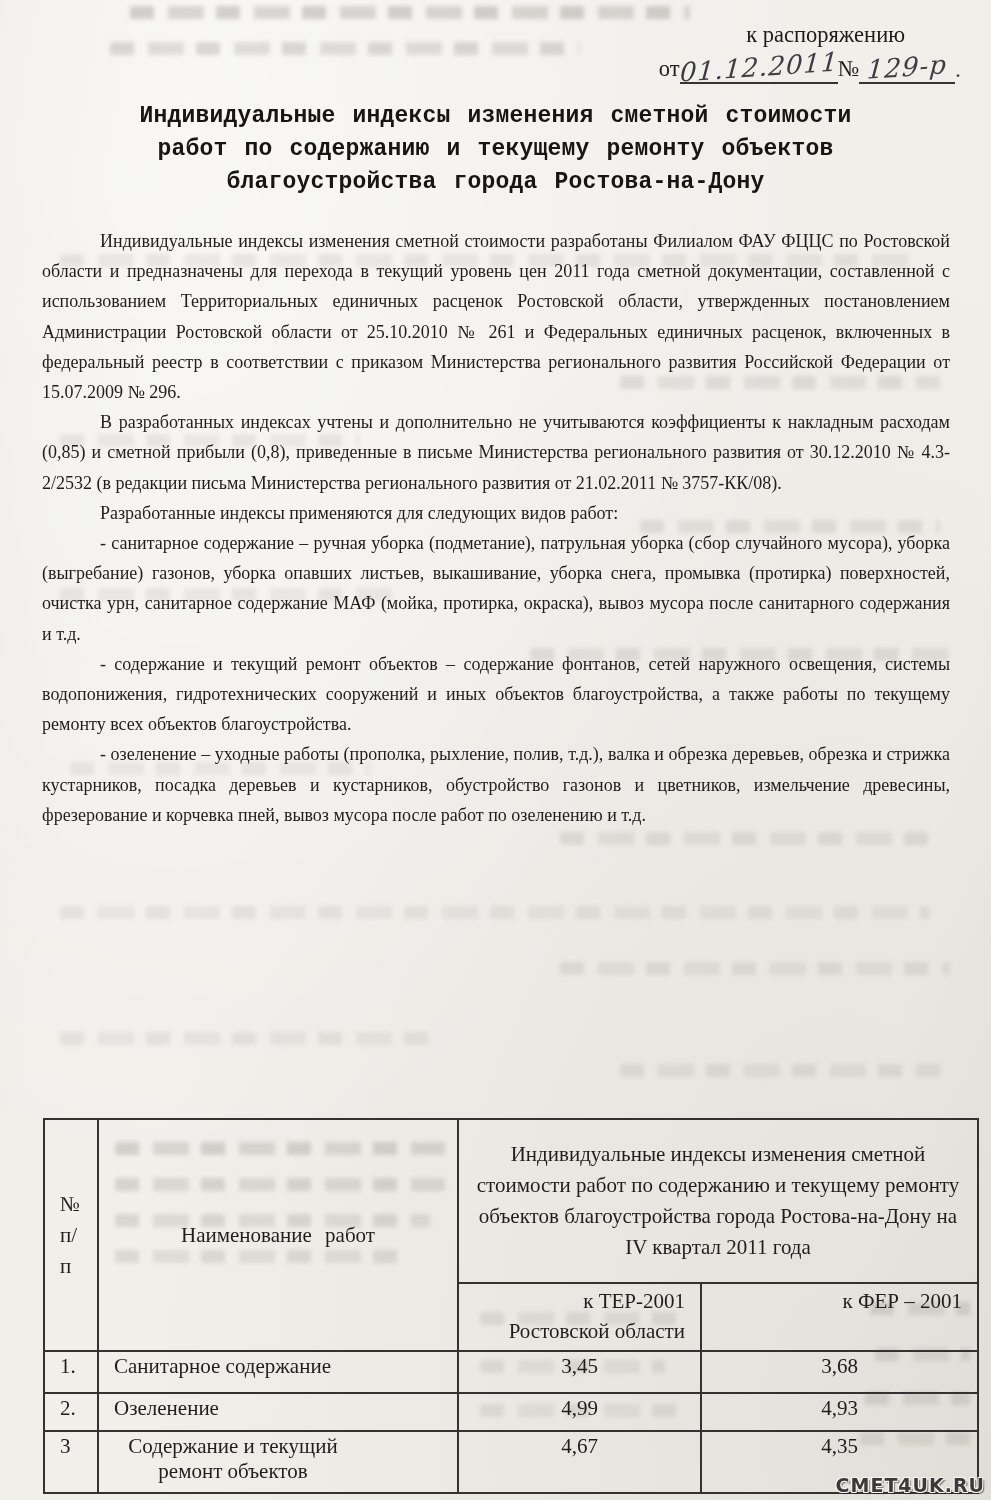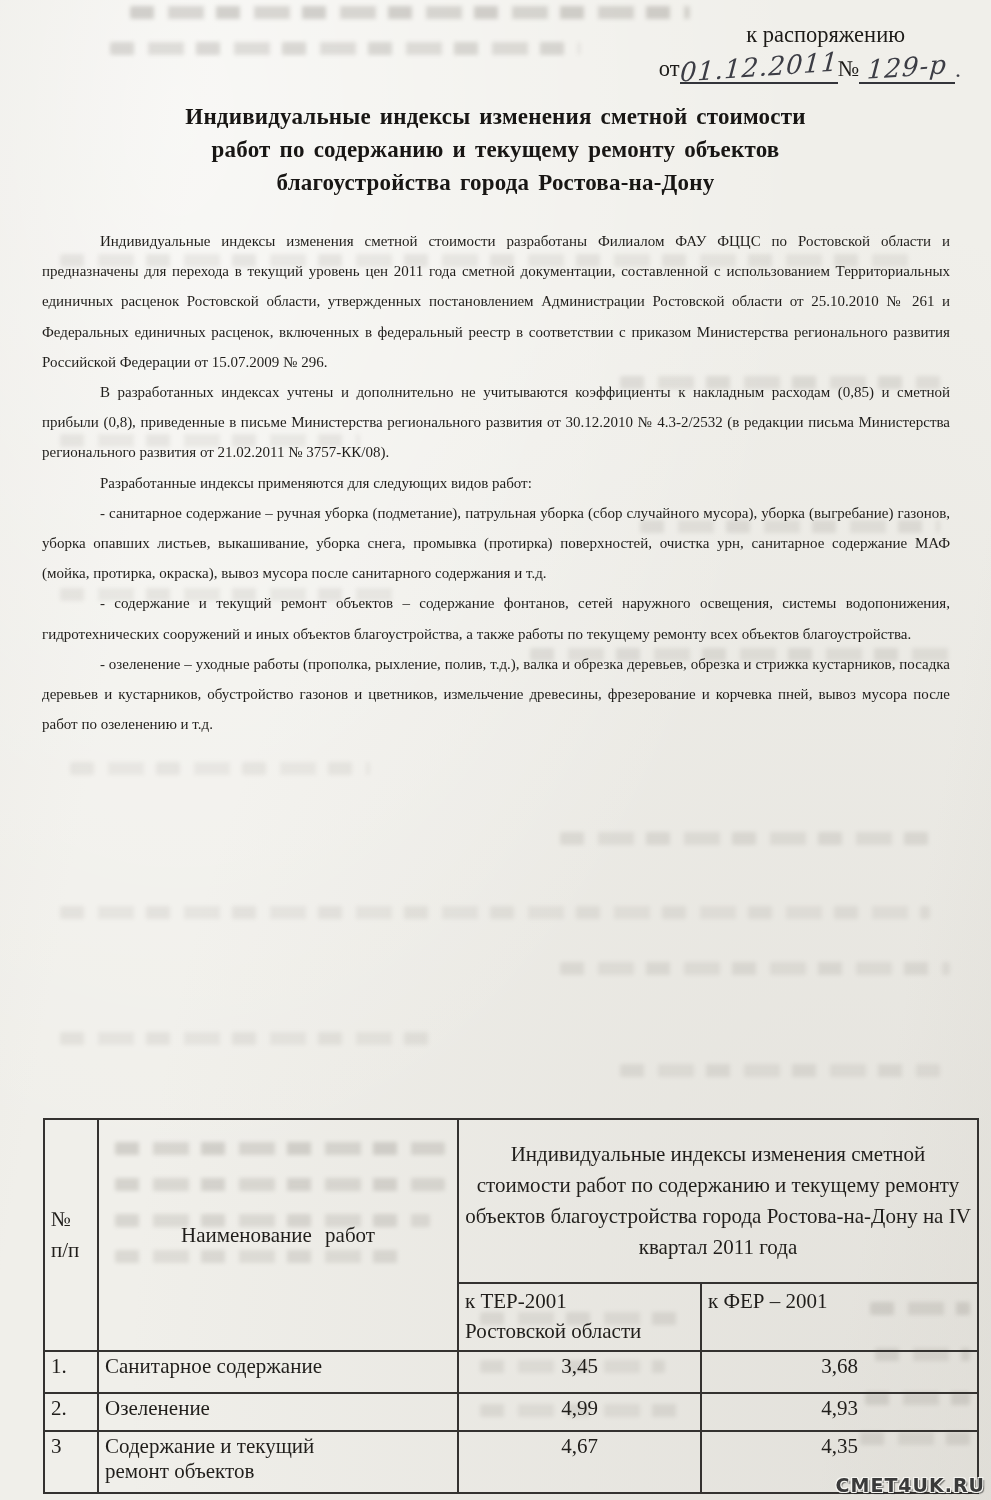--- a/index.html
+++ b/index.html
@@ -41,46 +41,46 @@
     display:inline-block;
     font-style:italic; font-family:"DejaVu Serif", serif;
     font-size:26px; letter-spacing:1px; color:#3c3d45;
     transform:rotate(-4deg) skewX(-8deg);
     line-height:22px; white-space:nowrap;
   }
   .hand-mark { font-size:24px; color:#3c3d45; }
 
   
   .title { position:absolute; top:100px; left:55px; right:55px; text-align:center;
-           font-weight:bold; font-size:23px; line-height:33px; word-spacing:3px; letter-spacing:0.2px; color:#181614; }
+           font-weight:bold; font-size:23px; line-height:33px; word-spacing:3px; letter-spacing:0.2px; color:#181614;font-family:Liberation Mono, monospace; }
 
   
   .bodytext { position:absolute; top:226px; left:42px; width:908px;
-              font-size:15px; line-height:30.2px; text-align:justify; color:#201e1b; }
+              font-size:18px; line-height:30.2px; text-align:justify; color:#201e1b; }
   .bodytext p { margin:0; text-indent:58px; }
 
   
   table.doc-table { position:absolute; top:1118px; left:43px; width:934px;
                     border-collapse:collapse; table-layout:fixed; font-size:21px; color:#201e1b; }
-  .doc-table td { border:2px solid #343230; padding:2px 6px; overflow:hidden; }
+  .doc-table td { border:2px solid #343230; padding:2px 15px; overflow:hidden; }
   .col-num  { width:54px; }
   .col-name { width:360px; }
   .col-ter  { width:243px; }
   .col-fer  { width:277px; }
   .h-num { vertical-align:middle; text-align:left; padding-left:8px; line-height:31px; }
   .h-name { vertical-align:middle; text-align:center; word-spacing:8px;border-radius:9px; }
   .h-group { vertical-align:middle; text-align:center; line-height:31px; height:158px; padding:4px 12px; }
-  .h-sub { vertical-align:top; text-align:left; line-height:30px; height:62px; padding-top:4px; }
+  .h-sub { vertical-align:top; text-align:right; line-height:30px; height:62px; padding-top:4px; }
   .r-num { text-align:left; padding-left:10px; vertical-align:top; }
   .r-name { text-align:left; padding-left:10px; vertical-align:top; }
   .r-val { text-align:center; vertical-align:top; }
   tr.row-1 td { height:36px; }
   tr.row-2 td { height:32px; }
   tr.row-3 td { height:56px; }
-  .wrap-narrow { display:inline-block; max-width:238px; }
+  .wrap-narrow { display:inline-block; max-width:238px;text-align:center; }
 
   
   .watermark {
     position:absolute; right:6px; bottom:4px;
     font-family:"DejaVu Sans", sans-serif; font-weight:bold;
     font-size:19px; letter-spacing:1px; color:#3a3a3a;
     text-shadow:-1px -1px 0 #f6f5f1, 1px -1px 0 #f6f5f1, -1px 1px 0 #f6f5f1, 1px 1px 0 #f6f5f1, 2px 2px 1px rgba(30,30,30,0.55);
   }
 </style>
 </head>

